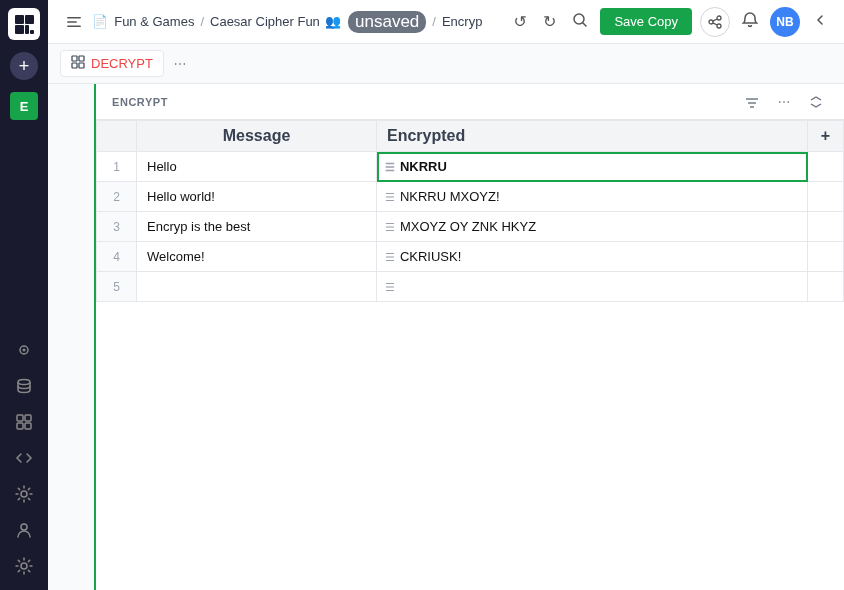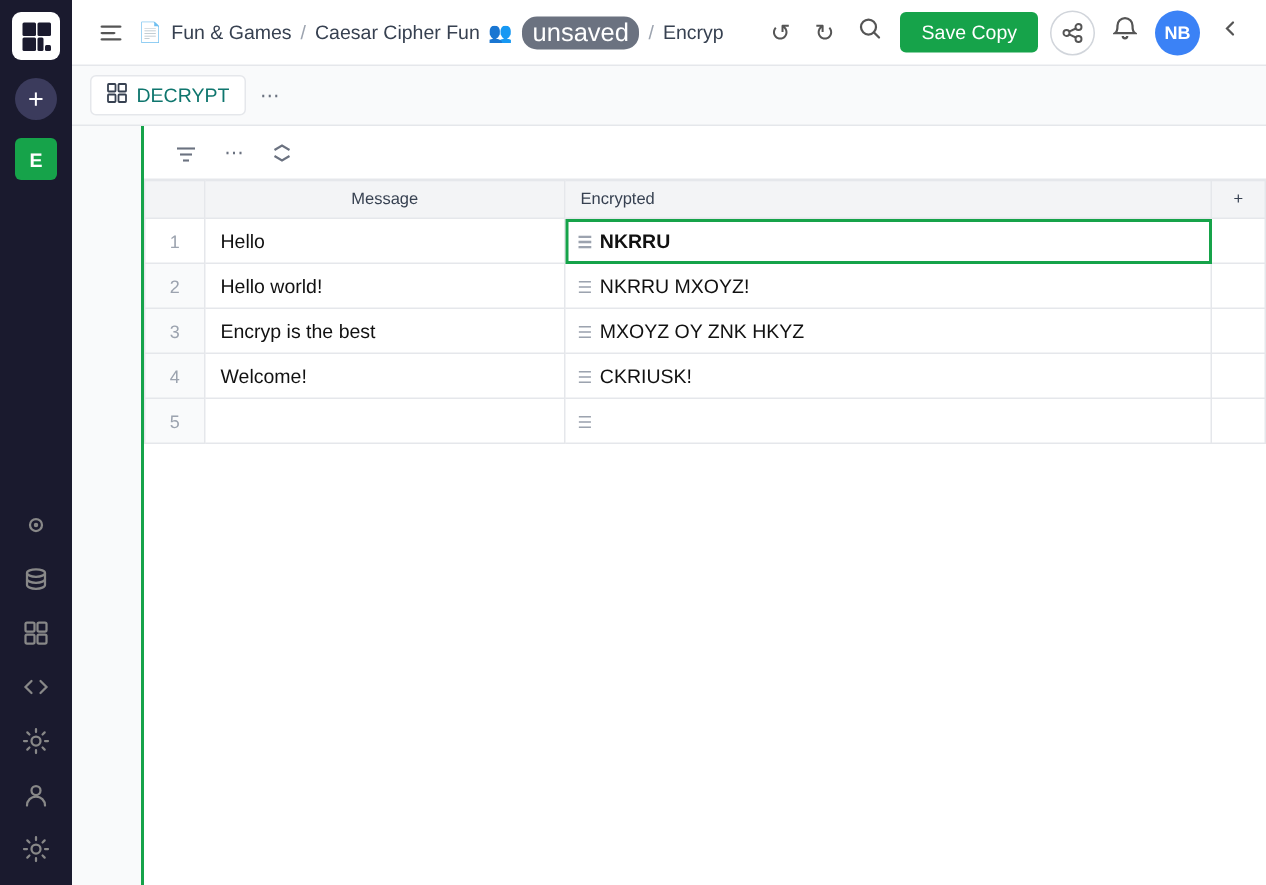--- a/index.html
+++ b/index.html
@@ -203,21 +203,21 @@
       flex-shrink: 0;
     }
     .page-tab {
       display: flex;
       align-items: center;
       gap: 6px;
       padding: 4px 10px;
       border-radius: 4px;
       cursor: pointer;
       font-size: 13px;
-      color: #0f766e;
+      color: #ef4444;
     }
     .page-tab.active {
       background: #fff;
       border: 1px solid #e5e7eb;
     }
     .page-tab-more {
       width: 24px;
       height: 24px;
       display: flex;
       align-items: center;
@@ -289,22 +289,22 @@
     }
     table.spreadsheet {
       border-collapse: collapse;
       width: 100%;
       min-width: 600px;
     }
     table.spreadsheet thead th {
       background: #f3f4f6;
       border: 1px solid #e5e7eb;
       padding: 6px 10px;
-      font-size: 11px;
-      font-weight: 400;
+      font-size: 16px;
+      font-weight: 700;
       color: #374151;
       text-align: center;
     }
     table.spreadsheet thead th.col-row-num {
       width: 40px;
       background: #f3f4f6;
     }
     table.spreadsheet thead th.col-message {
       width: 240px;
       text-align: center;
@@ -486,20 +486,21 @@
     <div class="page-tab-more">⋯</div>
   </div>
 
   <div class="content">
 
     <div class="left-sidebar"></div>
 
     <div class="table-area">
 
       <div class="table-toolbar">
+        <span class="section-label">ENCRYPT</span>
         <div class="toolbar-icon-btn">
           <svg width="16" height="16" viewBox="0 0 16 16" fill="none">
             <line x1="2" y1="5" x2="14" y2="5" stroke="#6b7280" stroke-width="1.4"></line>
             <line x1="4" y1="9" x2="12" y2="9" stroke="#6b7280" stroke-width="1.4"></line>
             <line x1="6" y1="13" x2="10" y2="13" stroke="#6b7280" stroke-width="1.4"></line>
           </svg>
         </div>
         <div class="toolbar-icon-btn">⋯</div>
         <div class="toolbar-icon-btn">
           <svg width="14" height="14" viewBox="0 0 14 14" fill="none">

